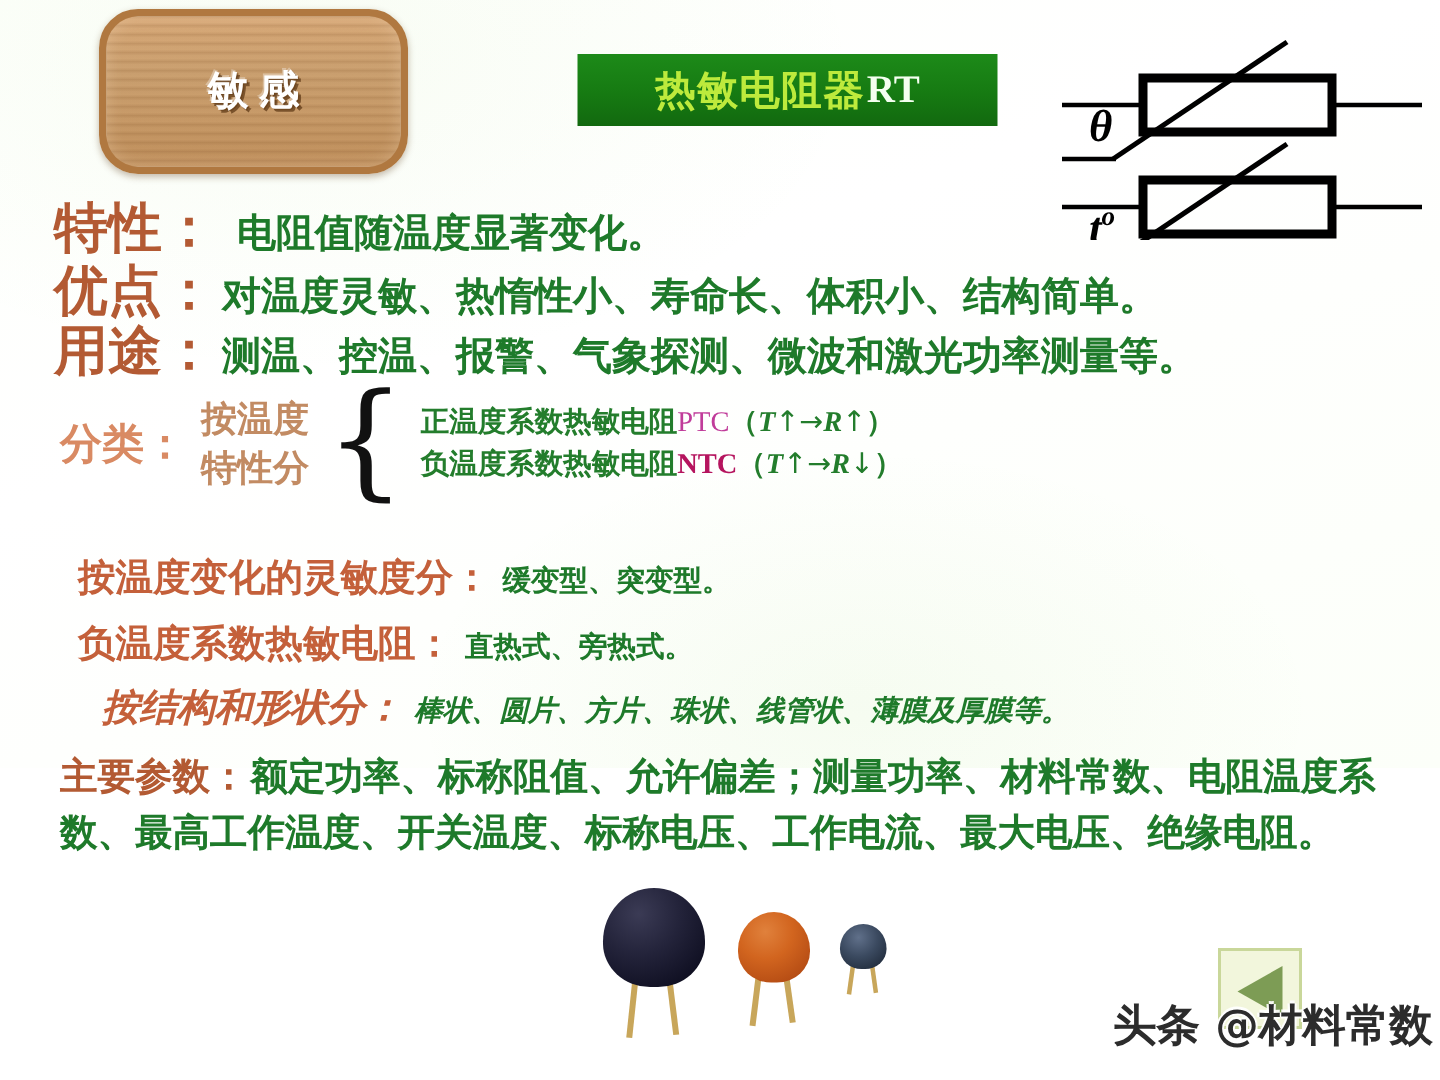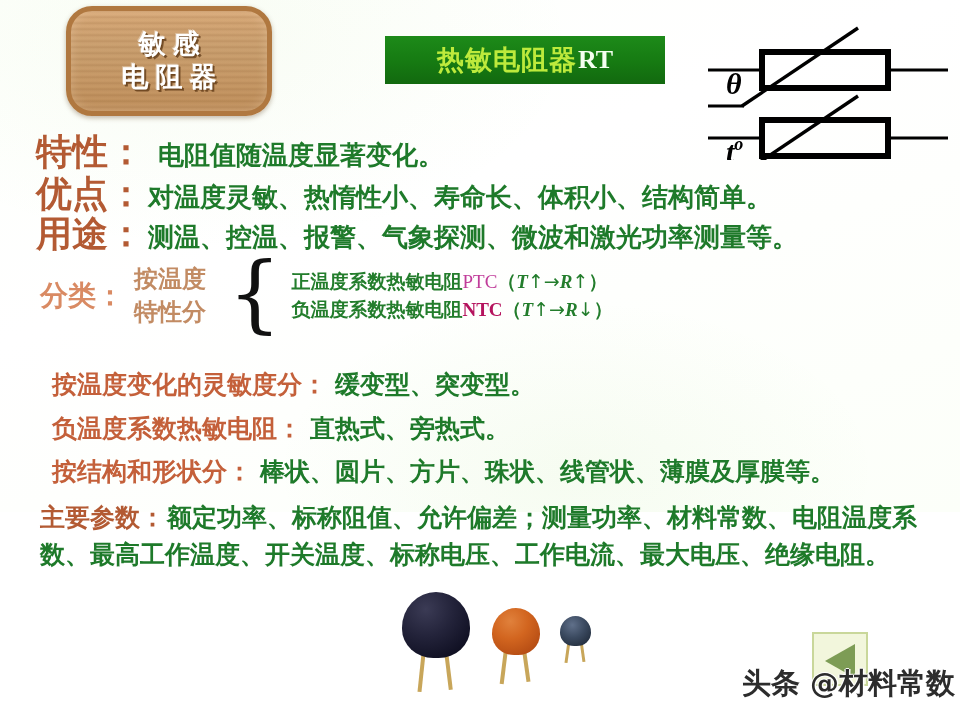--- a/index.html
+++ b/index.html
@@ -143,21 +143,21 @@
     font-size: 28px;
     font-weight: bold;
     margin-right: 10px;
     white-space: nowrap;
   }
   #classify .cls-sub {
     font-size: 24px;
     font-weight: bold;
     line-height: 1.34;
     text-align: right;
-    margin-right: 22px;
+    margin-right: 11px;
   }
   #classify .brace {
     font-size: 84px;
     line-height: 0.8;
     color: #111;
     font-family: "DejaVu Serif", "Liberation Serif", serif;
     font-weight: 300;
     margin-right: 10px;
     transform: translateY(-2px);
   }
@@ -170,23 +170,23 @@
   .mono-var {
     font-family: "Liberation Serif", "DejaVu Serif", serif;
     font-style: italic;
     font-weight: bold;
   }
   .arrow-up, .arrow-dn, .arrow-rt { font-family: "DejaVu Sans", sans-serif; font-weight: normal; }
 
   
   #r-ling  { left: 52px; top: 368px; }
   #r-shou  { left: 52px; top: 412px; }
-  #r-jiegou{ left: 52px; top: 455px; }
+  #r-jiegou{ left: 68px; top: 455px; font-style: italic; }
   #r-ling .lbl, #r-shou .lbl, #r-jiegou .lbl { font-size: 25px; }
-  #r-ling .val, #r-shou .val, #r-jiegou .val { font-size: 25px; }
+  #r-ling .val, #r-shou .val, #r-jiegou .val { font-size: 19px; }
   #r-ling .lbl, #r-shou .lbl, #r-jiegou .lbl { margin-right: 8px; }
 
   
   #params {
     position: absolute;
     left: 40px;
     top: 500px;
     width: 890px;
     font-size: 25px;
     font-weight: bold;
@@ -251,21 +251,20 @@
     border-right: 30px solid #7d9c55;
   }
 </style>
 </head>
 <body>
 
 <div id="slide">
 
   <div id="plaque">
     <div class="plaque-line">敏感</div>
-    <div class="plaque-line">电阻器</div>
   </div>
 
   <div id="title-banner">
     <span class="cn">热敏电阻器</span>
     <span class="rt">RT</span>
   </div>
 
   <div id="symbols">
     <svg width="258" height="140" viewBox="0 0 258 140">
 

